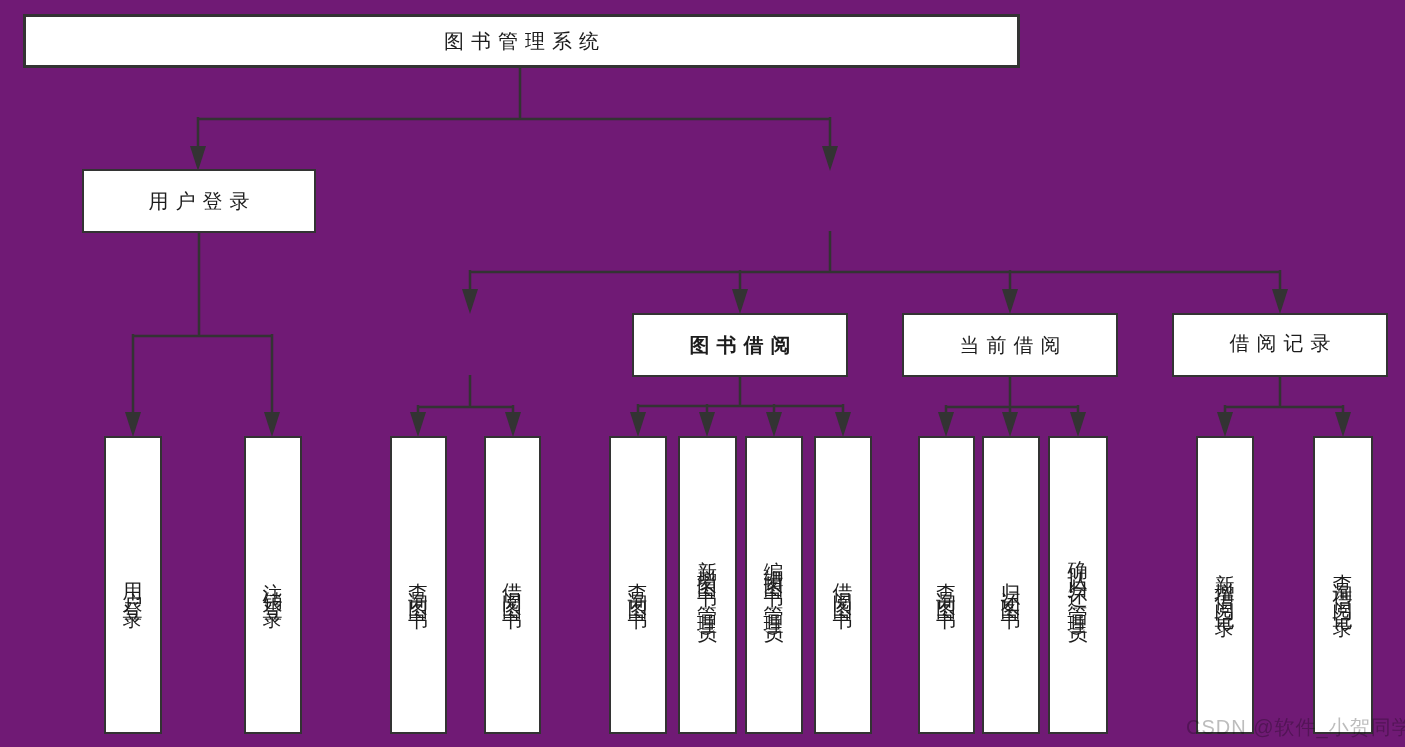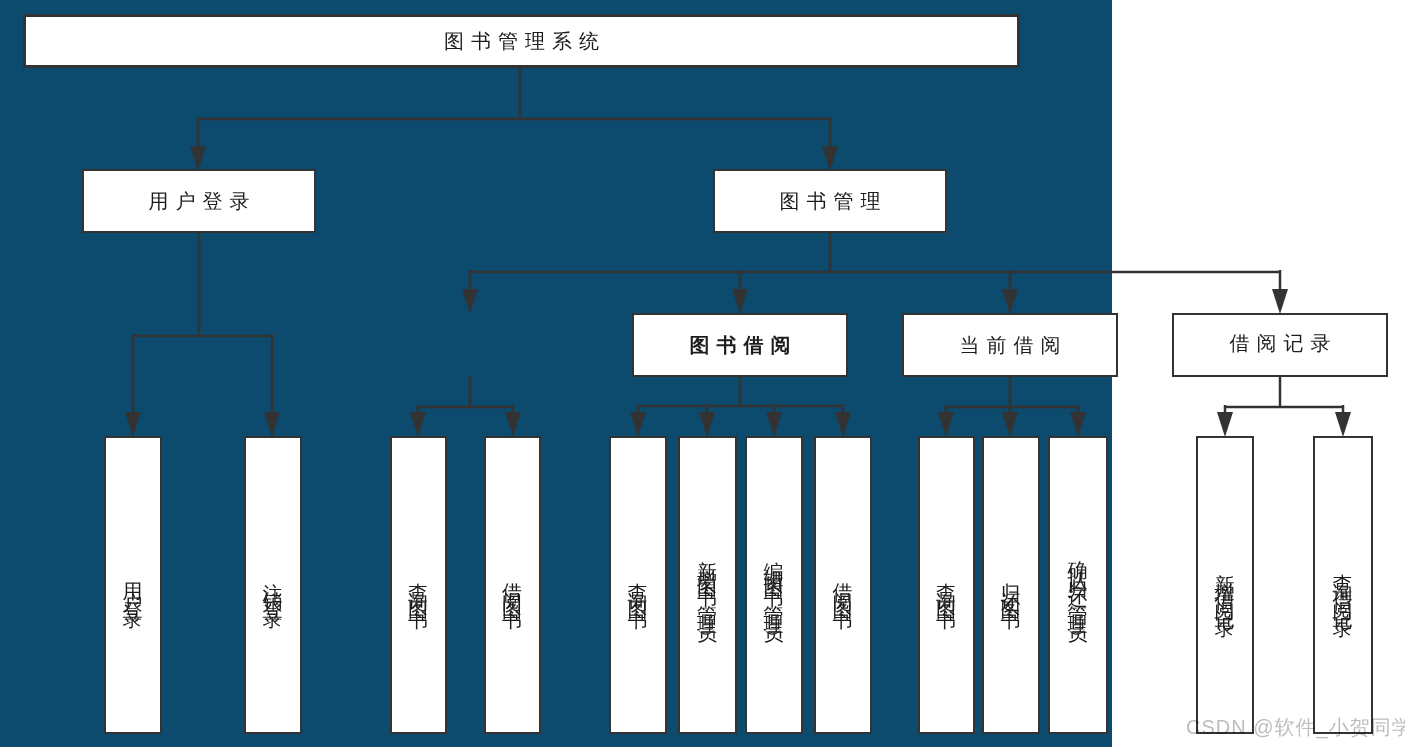--- a/index.html
+++ b/index.html
@@ -1,20 +1,20 @@
 <!DOCTYPE html>
 <html><head>
 <meta charset="utf-8">
 <style>
   html,body{margin:0;padding:0;}
   body{
     width:1405px;height:747px;background:#ffffff;overflow:hidden;
     font-family:"Liberation Sans","DejaVu Sans",sans-serif;
   }
-  .canvas{position:relative;width:1112px;height:747px;background:#0c4a6e;}
+  .canvas{position:relative;width:1405px;height:747px;background:#701a75;}
   svg.connectors{position:absolute;left:0;top:0;width:1405px;height:747px;}
   .node{
     position:absolute;background:#ffffff;border:2.5px solid #333333;
     box-sizing:border-box;display:flex;align-items:center;justify-content:center;
     color:#1c1c1c;
   }
   .node.root{border-width:3px;}
   .h-label{
     font-size:20px;letter-spacing:7px;text-indent:7px;white-space:nowrap;
     line-height:1.2;
@@ -73,23 +73,20 @@
     </g>
   </svg>
 
   <div class="node root" style="left:23px;top:14px;width:997px;height:54px;">
     <span class="h-label">图书管理系统</span>
   </div>
 
   <div class="node" style="left:82px;top:169px;width:234px;height:64px;">
     <span class="h-label">用户登录</span>
   </div>
-  <div class="node" style="left:713px;top:169px;width:234px;height:64px;">
-    <span class="h-label">图书管理</span>
-  </div>
 
   <div class="node" style="left:632px;top:313px;width:216px;height:64px;font-weight:bold;">
     <span class="h-label">图书借阅</span>
   </div>
   <div class="node" style="left:902px;top:313px;width:216px;height:64px;">
     <span class="h-label">当前借阅</span>
   </div>
   <div class="node" style="left:1172px;top:313px;width:216px;height:64px;font-family:Liberation Mono, monospace;">
     <span class="h-label">借阅记录</span>
   </div>

